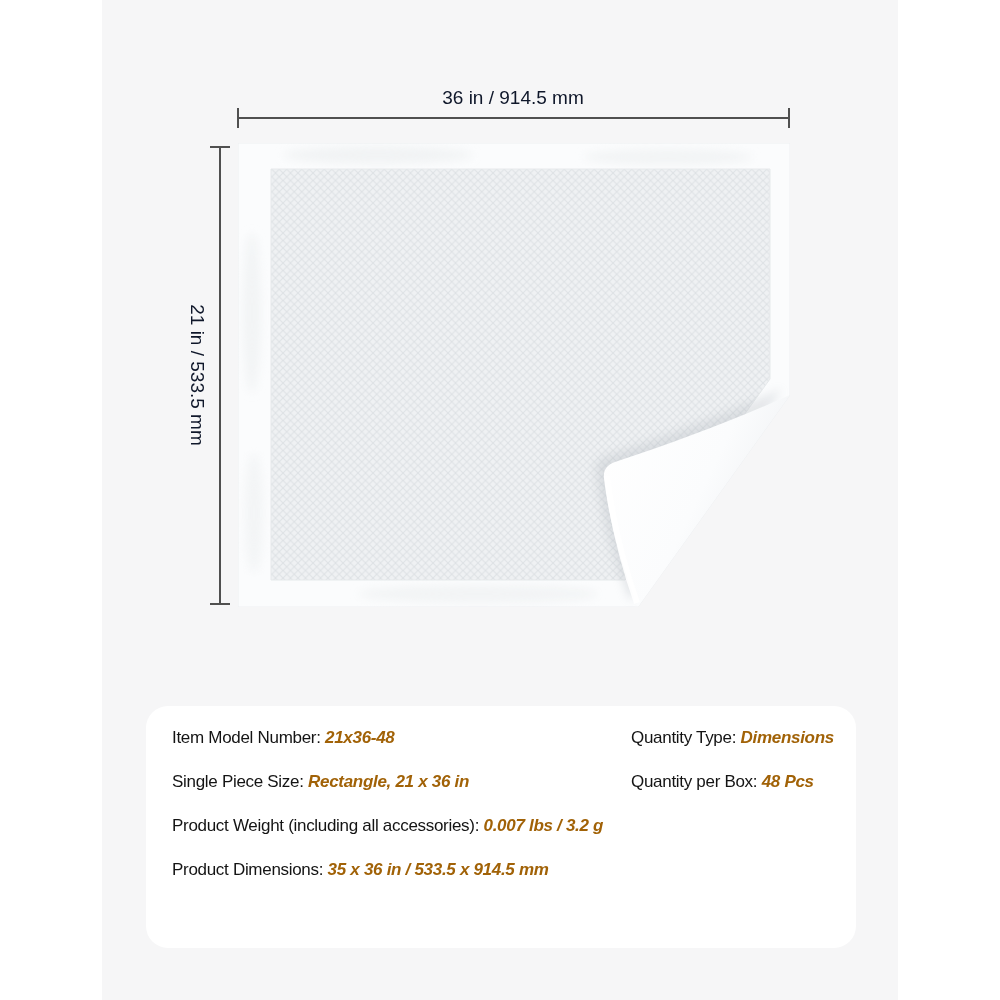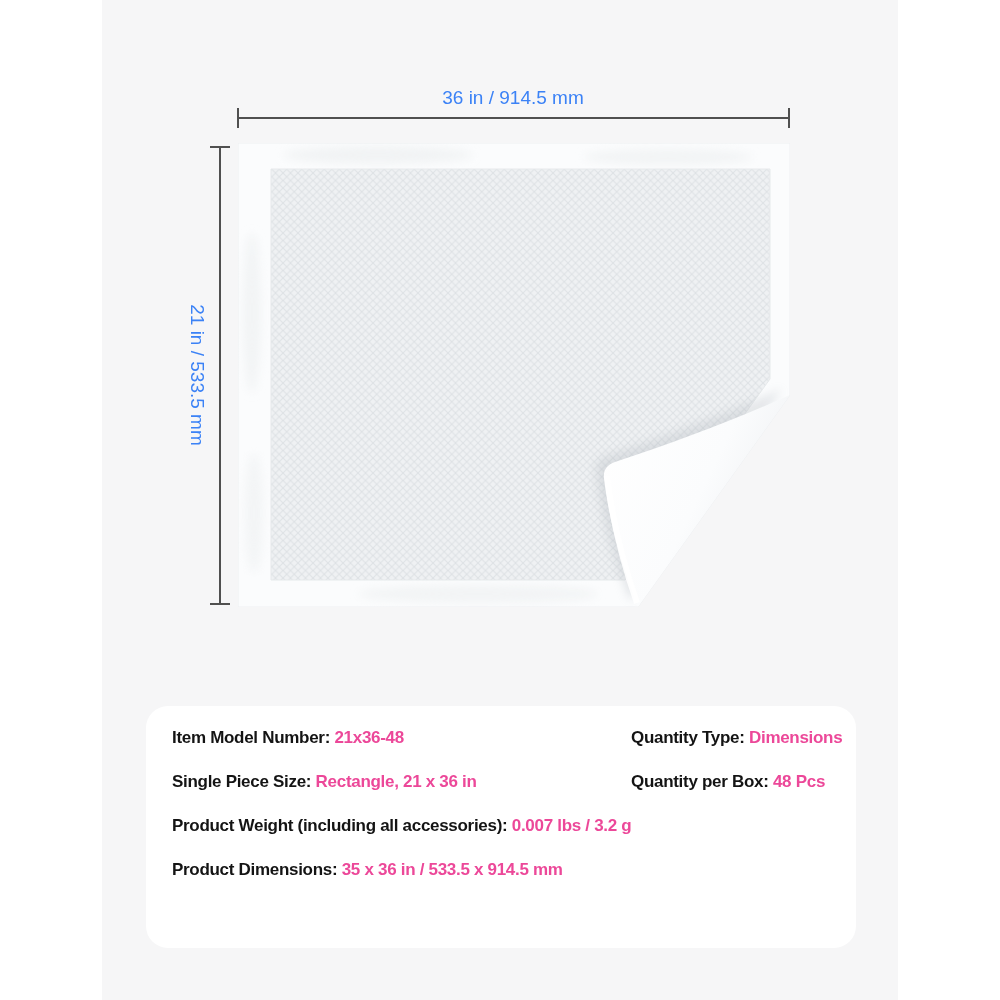--- a/index.html
+++ b/index.html
@@ -3,21 +3,21 @@
 <meta charset="utf-8">
 <style>
   html,body{margin:0;padding:0;background:#ffffff;}
   .page{
     position:relative;width:1000px;height:1000px;background:#ffffff;
     overflow:hidden;font-family:"Liberation Sans",sans-serif;
   }
   .bg-band{position:absolute;left:102px;top:0;width:796px;height:1000px;background:#f6f6f7;}
 
   
-  .dim-label{position:absolute;color:#3b82f6;font-size:19px;font-weight:500;white-space:nowrap;letter-spacing:0;}
+  .dim-label{position:absolute;color:#0f172a;font-size:19px;font-weight:500;white-space:nowrap;letter-spacing:0;}
   .dim-label-top{left:513px;top:87px;transform:translateX(-50%);}
   .dim-label-left{left:197px;top:375px;transform:translate(-50%,-50%);writing-mode:vertical-rl;}
   .dim-line{position:absolute;background:#505050;}
   .dim-line-h{left:237px;top:117px;width:553px;height:2px;}
   .dim-line-v{left:219px;top:146px;width:2px;height:459px;}
   .cap{position:absolute;background:#505050;}
   .dim-line-h .cap{width:2px;height:20px;top:-9px;}
   .dim-line-h .cap-a{left:0;}
   .dim-line-h .cap-b{right:0;}
   .dim-line-v .cap{width:20px;height:2px;left:-9px;}
@@ -28,22 +28,22 @@
 
   
   .spec-card{
     position:absolute;left:146px;top:706px;width:710px;height:242px;
     background:#ffffff;border-radius:22px;box-sizing:border-box;
     padding:20px 26px 0 26px;
     display:grid;grid-template-columns:459px 1fr;row-gap:21px;
     align-content:start;
   }
   .spec-row{font-size:17px;line-height:23px;letter-spacing:-0.3px;white-space:nowrap;}
-  .spec-row .lbl{font-weight:700;color:#141414;}
-  .spec-row .val{font-weight:600;color:#ec4899;}
+  .spec-row .lbl{font-weight:400;color:#141414;}
+  .spec-row .val{font-weight:600;color:#a16207;font-style:italic;}
   .span2{grid-column:1 / -1;}
 </style>
 </head>
 <body>
 
 <div class="page">
   <div class="bg-band"></div>
 
   <div class="dim-label dim-label-top">36 in / 914.5 mm</div>
   <div class="dim-line dim-line-h">

